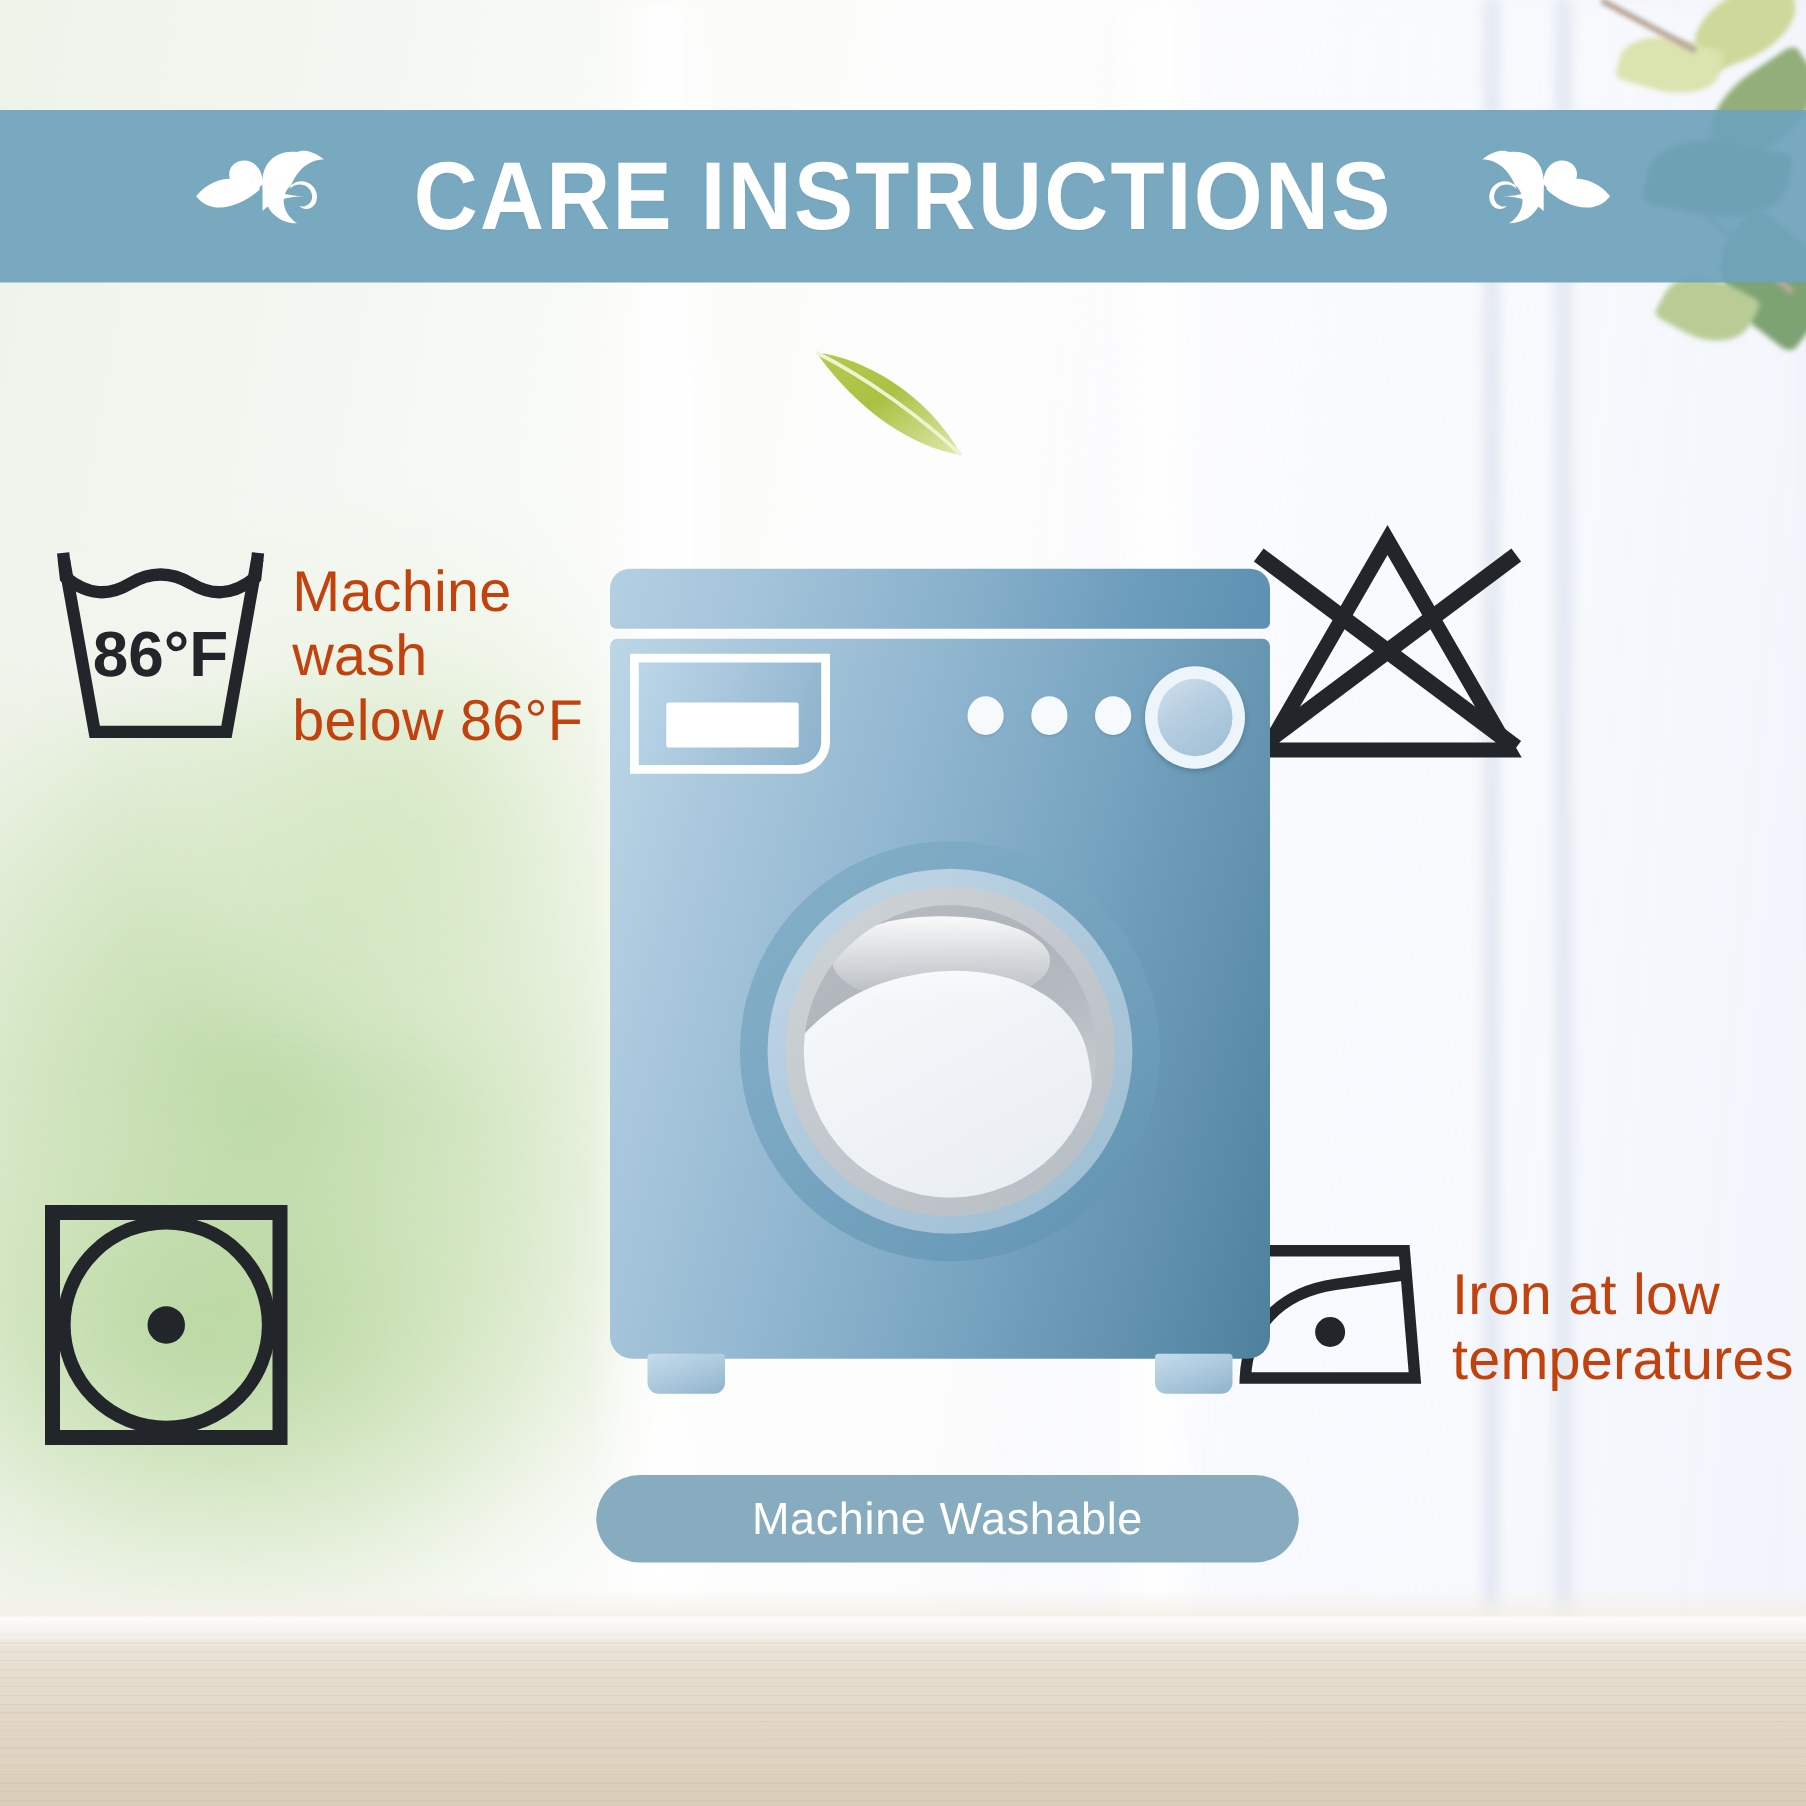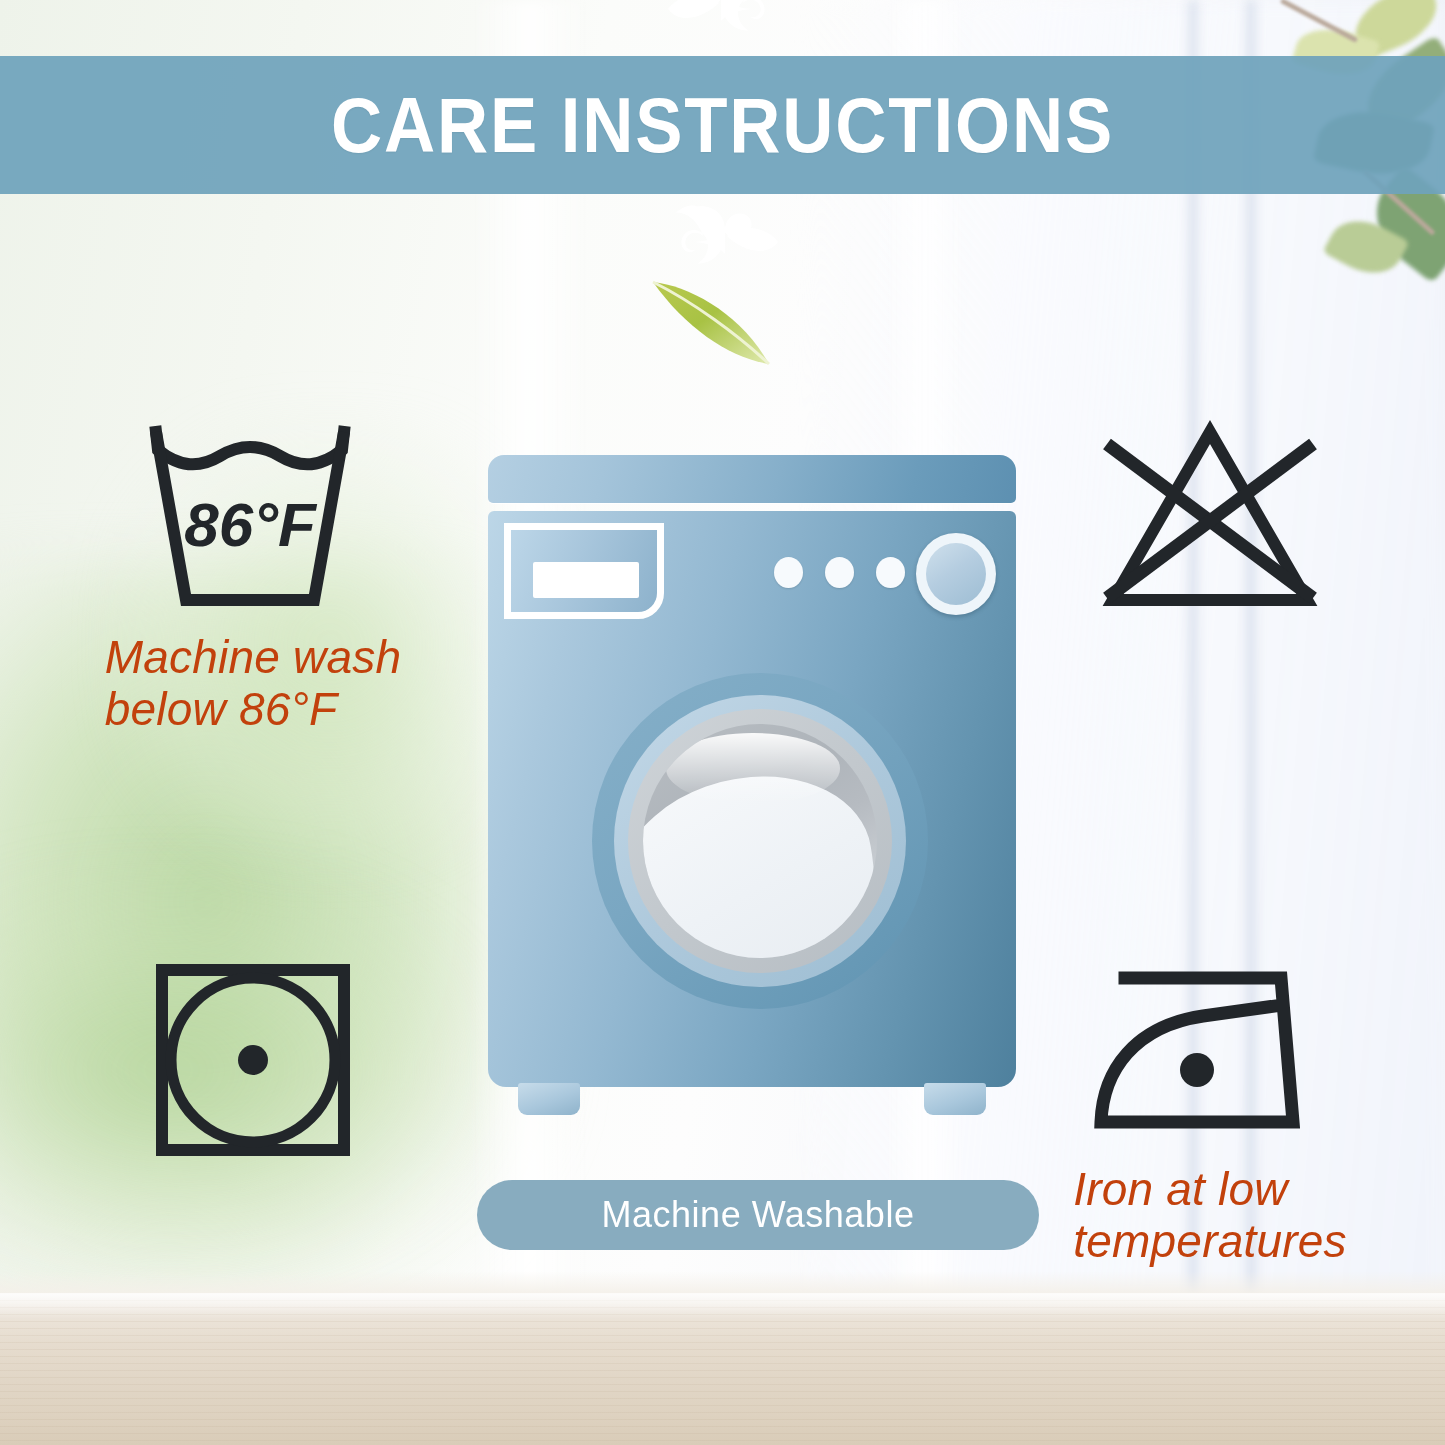--- a/index.html
+++ b/index.html
@@ -64,35 +64,35 @@
   .bg-table-edge{
     position:absolute;left:0;right:0;bottom:152px;height:22px;
     background:linear-gradient(180deg,rgba(255,255,255,0),rgba(244,240,233,.9));
   }
   
   .foliage{position:absolute;filter:blur(2.2px);border-radius:60% 10% 60% 10%;}
   .stem{position:absolute;background:#b9a89a;filter:blur(1.6px);border-radius:4px;}
 
   
   #banner{
-    position:absolute;left:0;top:56px;width:1445px;height:138px;
+    position:absolute;left:0;top:88px;width:1445px;height:138px;
     background:rgba(111,163,187,.93);
-    display:flex;align-items:center;justify-content:center;gap:26px;flex-direction:column;
+    display:flex;align-items:center;justify-content:center;gap:26px;
   }
   #banner-title{
     color:#ffffff;font-size:77px;font-weight:bold;letter-spacing:2px;
     font-family:"Liberation Sans Narrow","Liberation Sans",sans-serif;
     transform:scaleX(.92);white-space:nowrap;line-height:1;
     text-shadow:0 1px 2px rgba(0,0,0,.06);
   }
   .fleur{width:118px;height:104px;flex:0 0 auto;}
   .fleur.right{transform:scaleX(-1);}
 
   
-  .care-item{position:absolute;display:flex;flex-direction:column;align-items:center;font-style:italic;}
+  .care-item{position:absolute;display:flex;flex-direction:row;align-items:center;}
   .care-label{
     color:#c2410c;font-size:46px;line-height:1.12;
     white-space:pre-line;margin-top:14px;letter-spacing:.2px;
   }
   #item-wash{left:28px;top:418px;width:450px;}
   #item-bleach{left:985px;top:418px;width:450px;}
   #item-dry{left:28px;top:960px;width:450px;}
   #item-iron{left:985px;top:960px;width:450px;}
 
   

